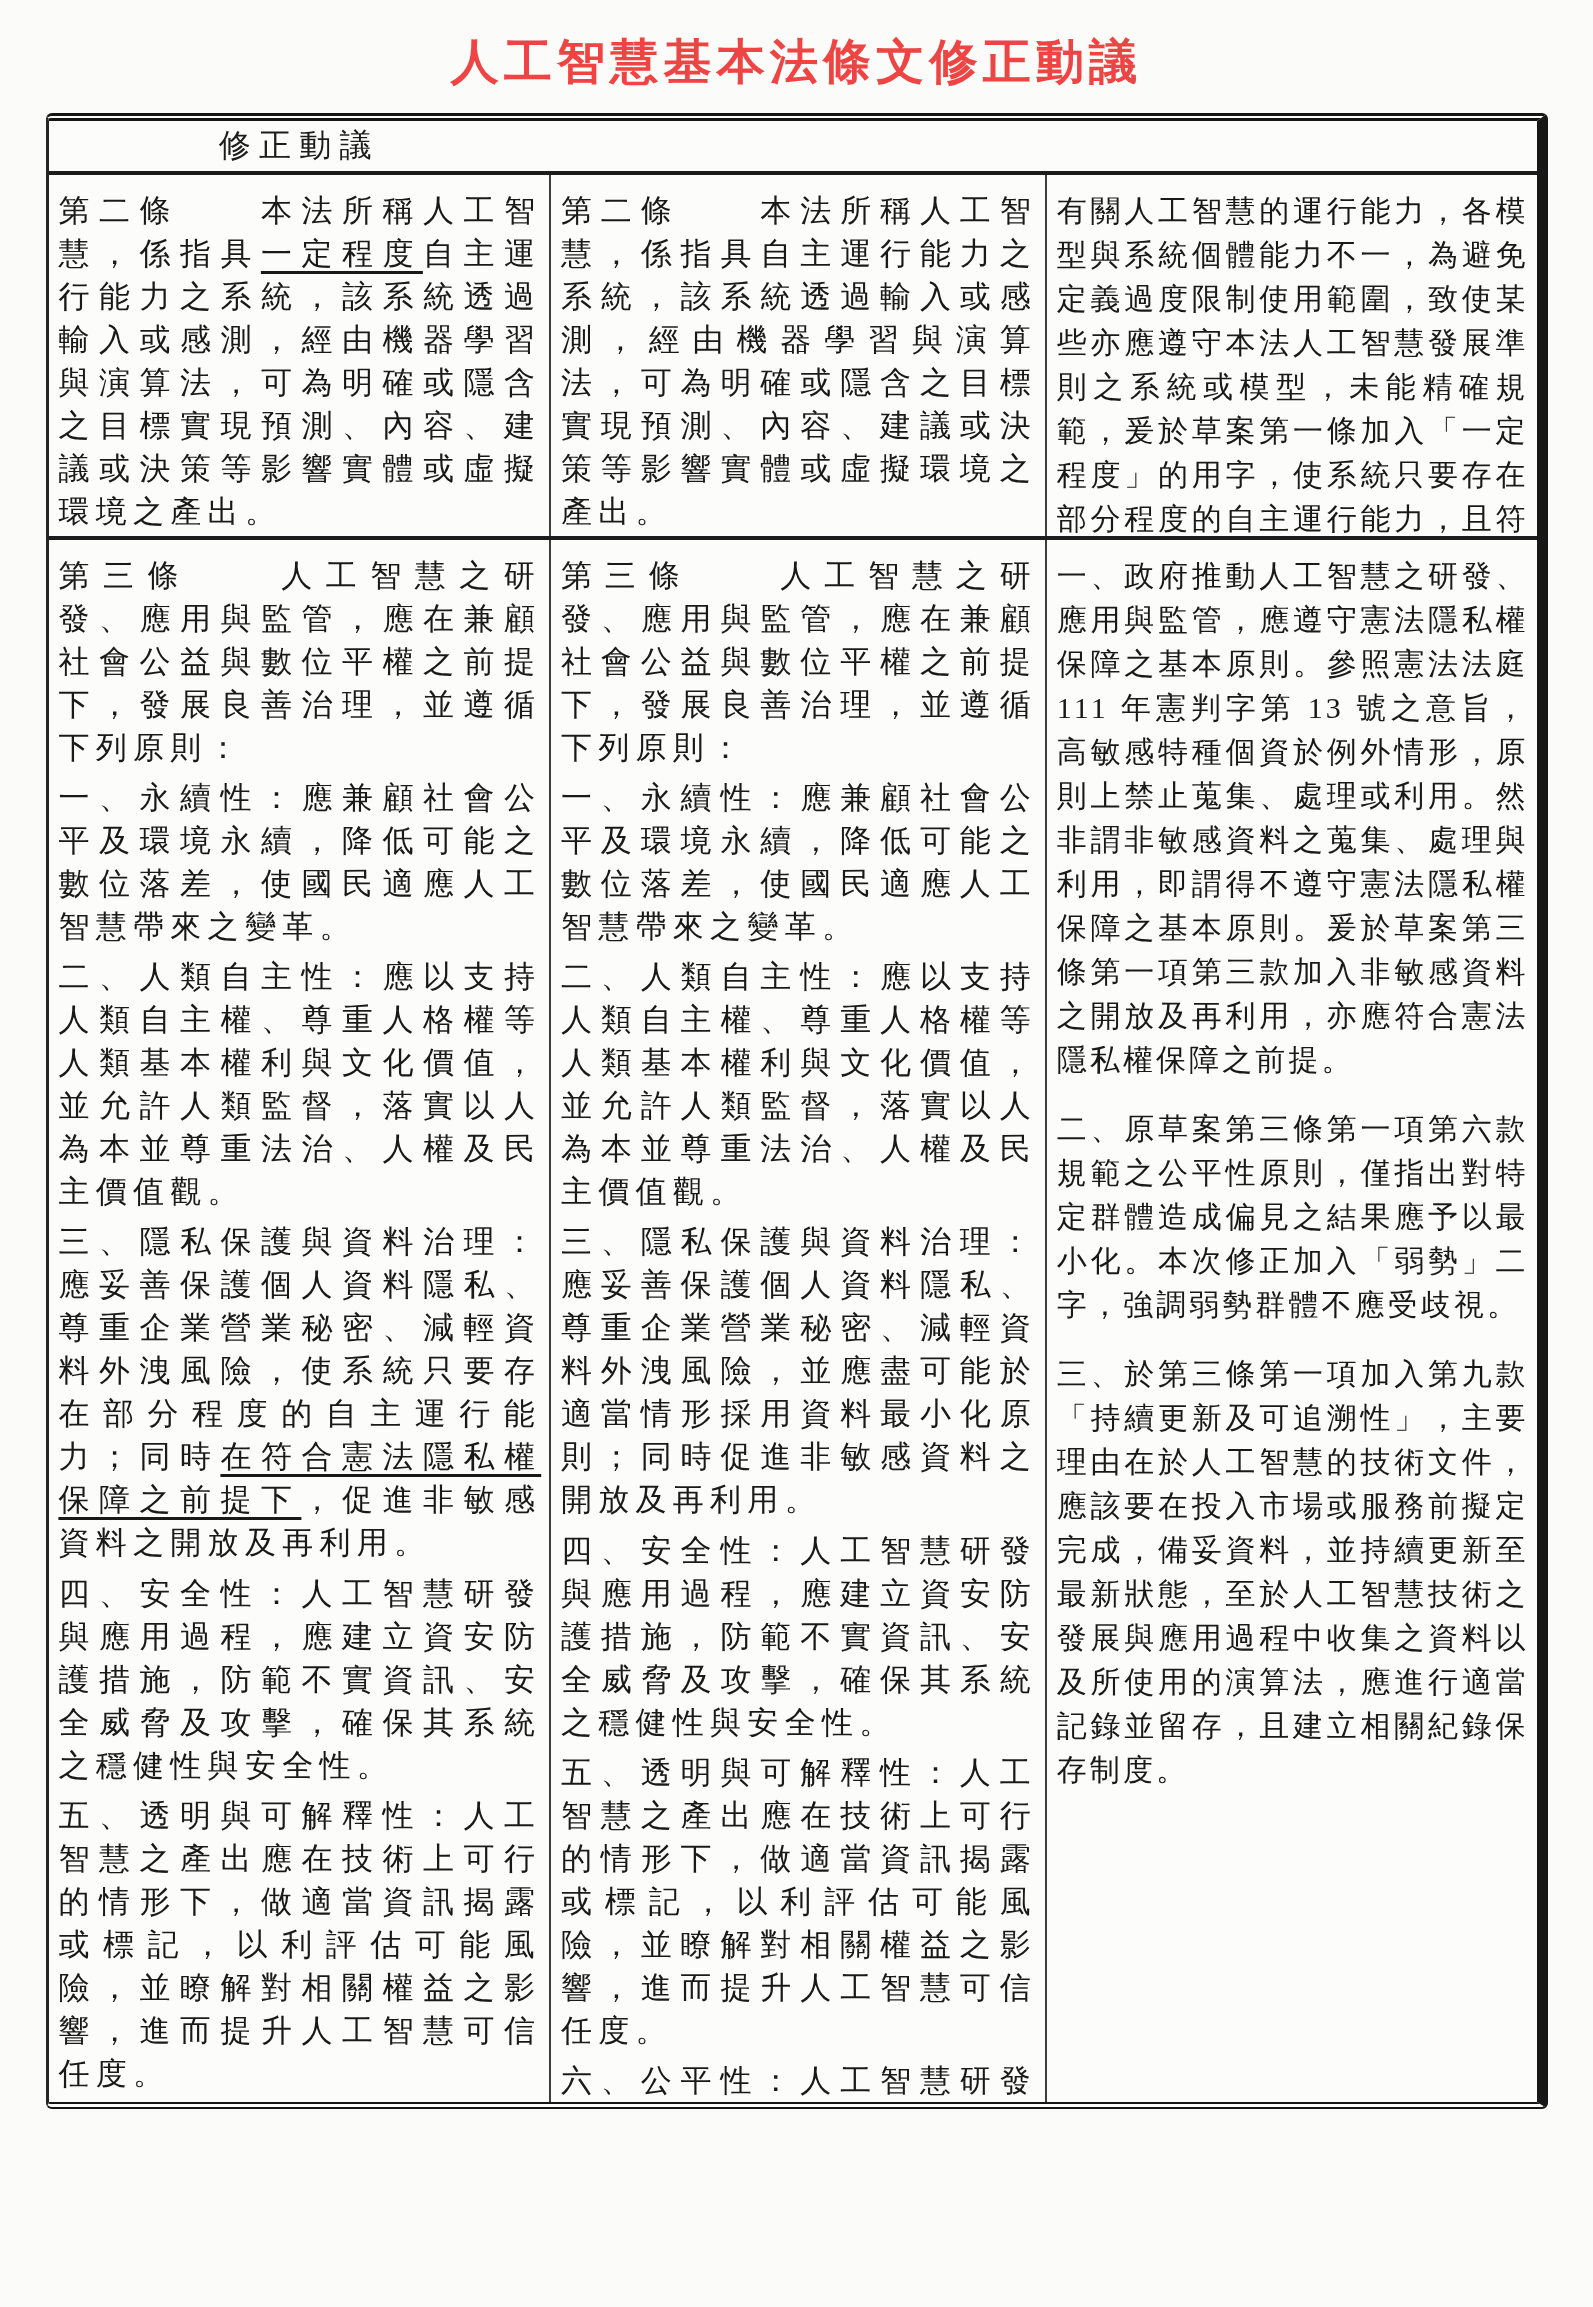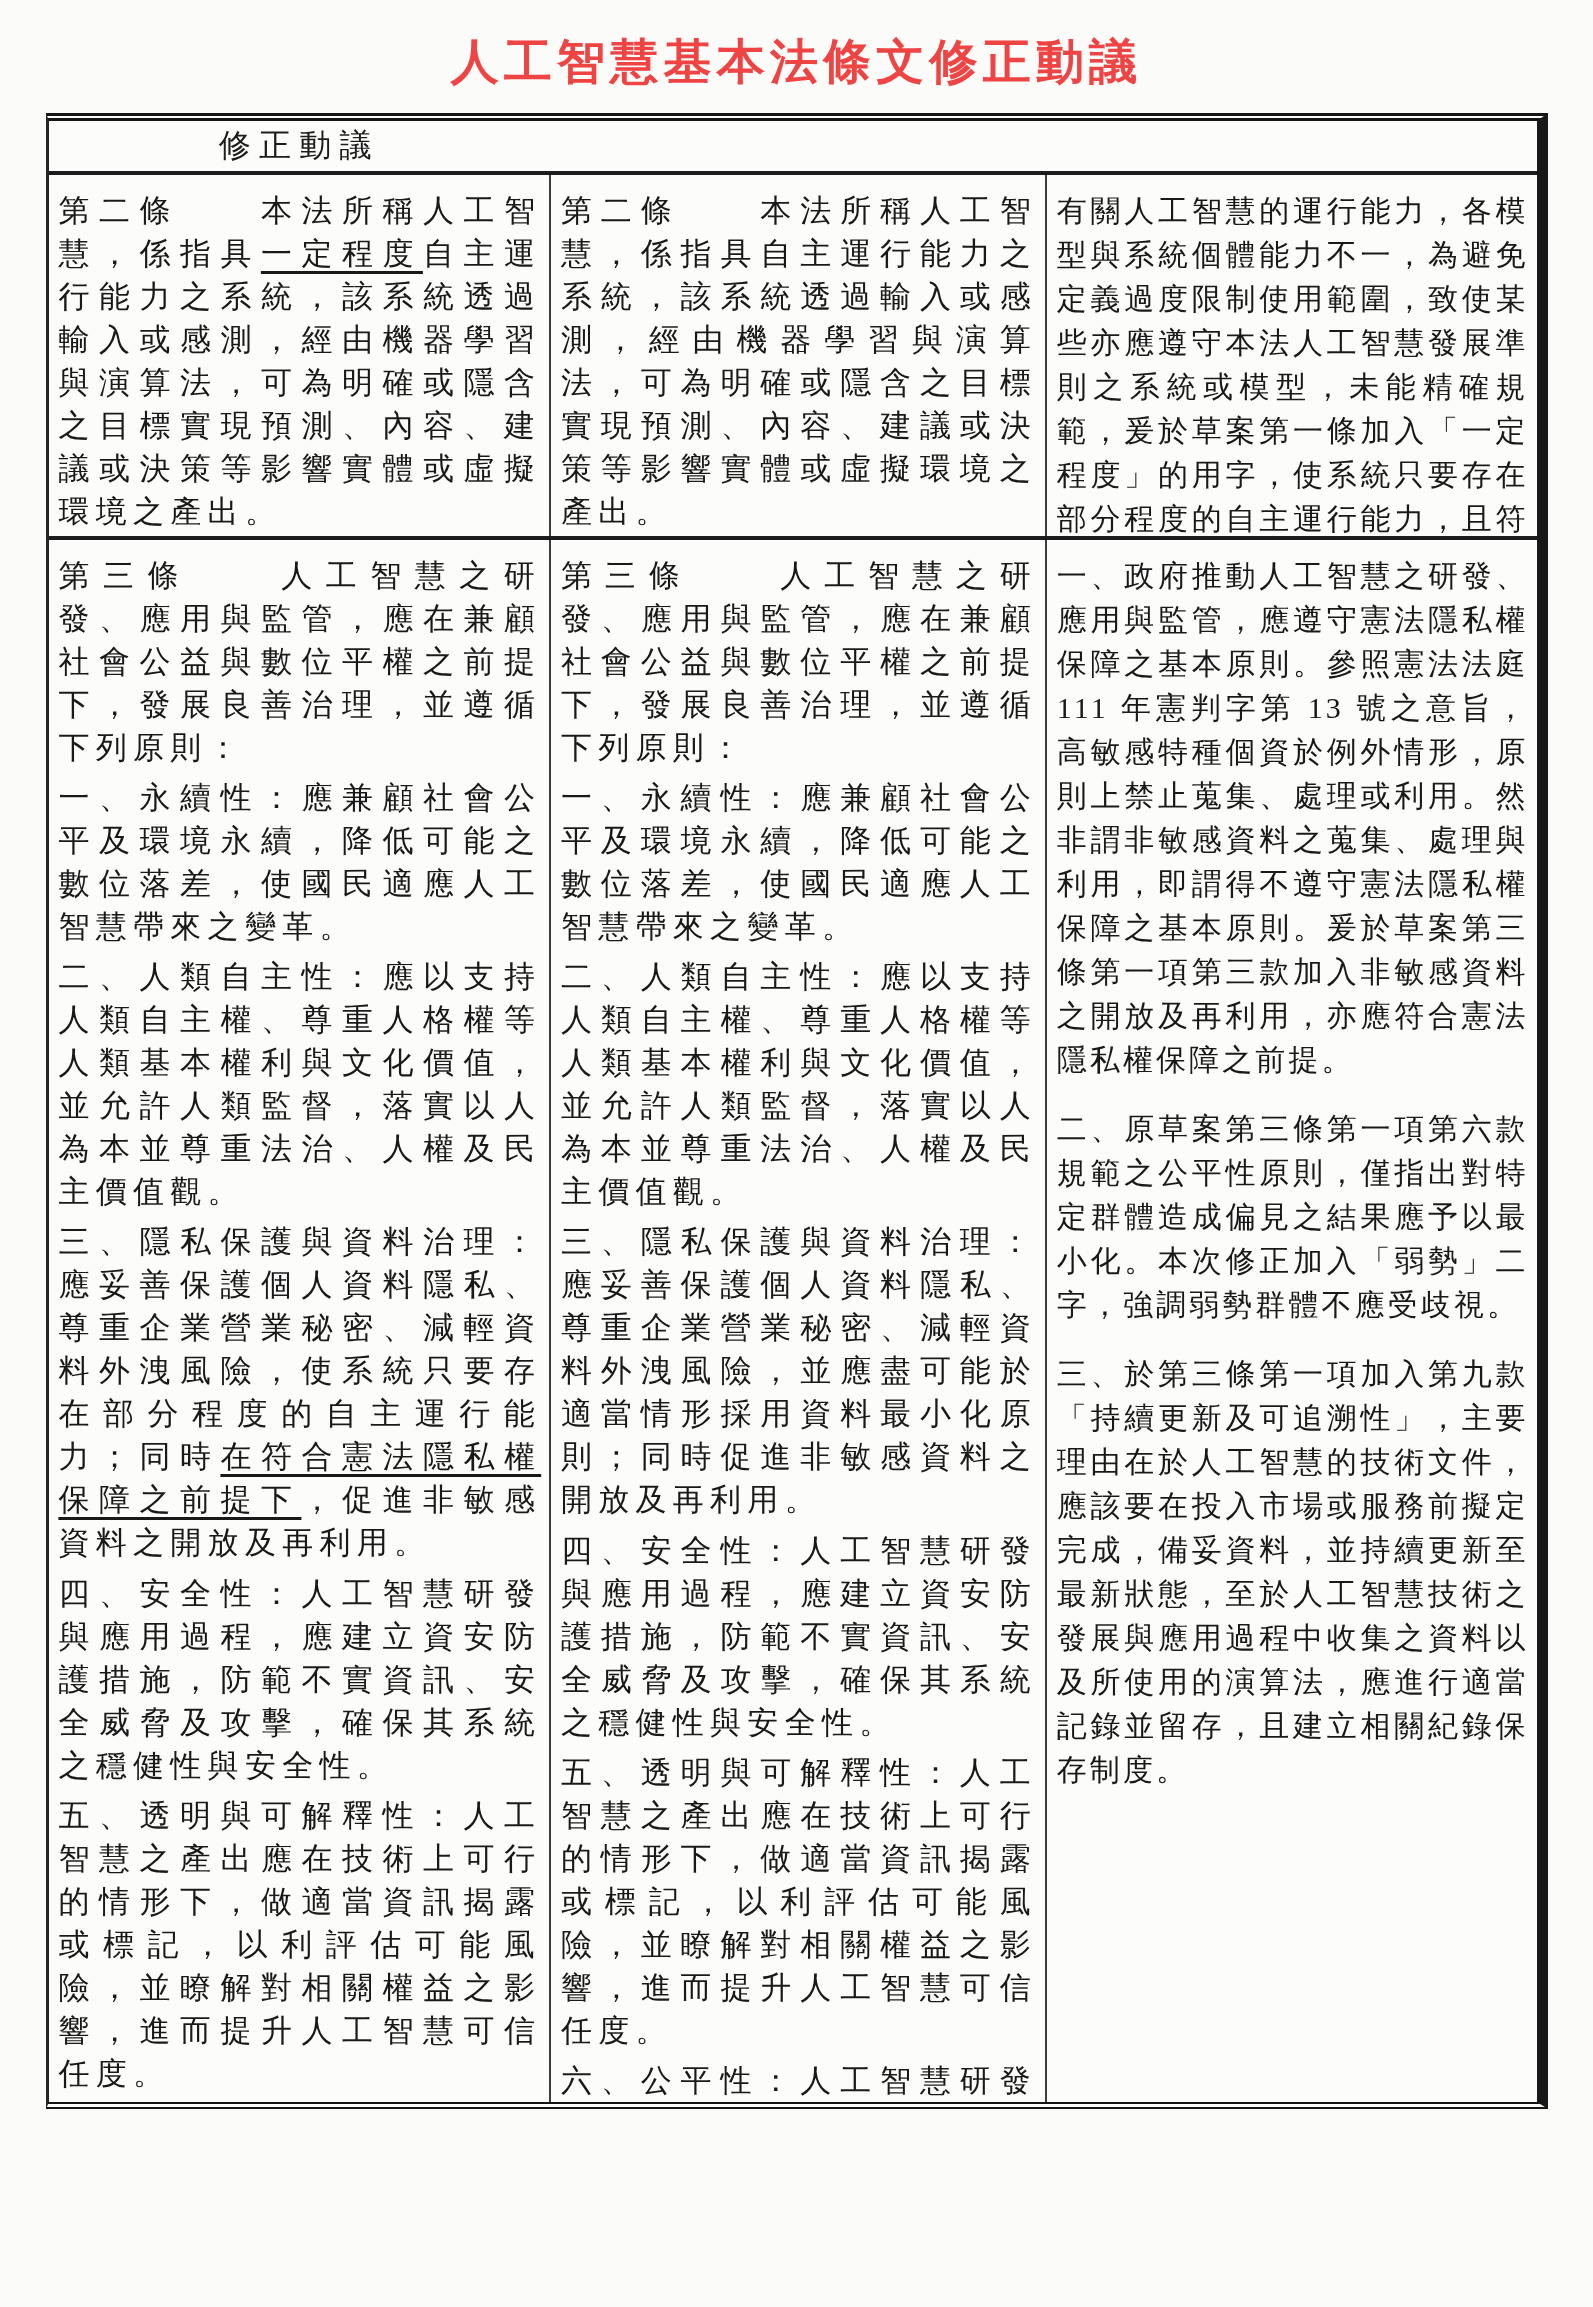--- a/index.html
+++ b/index.html
@@ -32,20 +32,21 @@
     position: absolute;
     left: 46px;
     top: 113px;
     width: 1502px;
     box-sizing: border-box;
     border-top: 8.3px double #151515;
     border-bottom: 7.3px double #151515;
     border-left: 3.1px solid #252525;
     border-right: 11.5px solid #181818;
     background: #fcfcfa;
+    border-radius: 6px;
   }
   .trow {
     display: grid;
     grid-template-columns: 966fr 957fr 949fr;
     box-sizing: border-box;
   }
   .hrow { height: 54px; border-bottom: 4.7px solid #1c1c1c; }
   .row1 { height: 365px; border-bottom: 4.7px solid #1c1c1c; }
   .row2 { height: 1562px; }
   .hcell {

